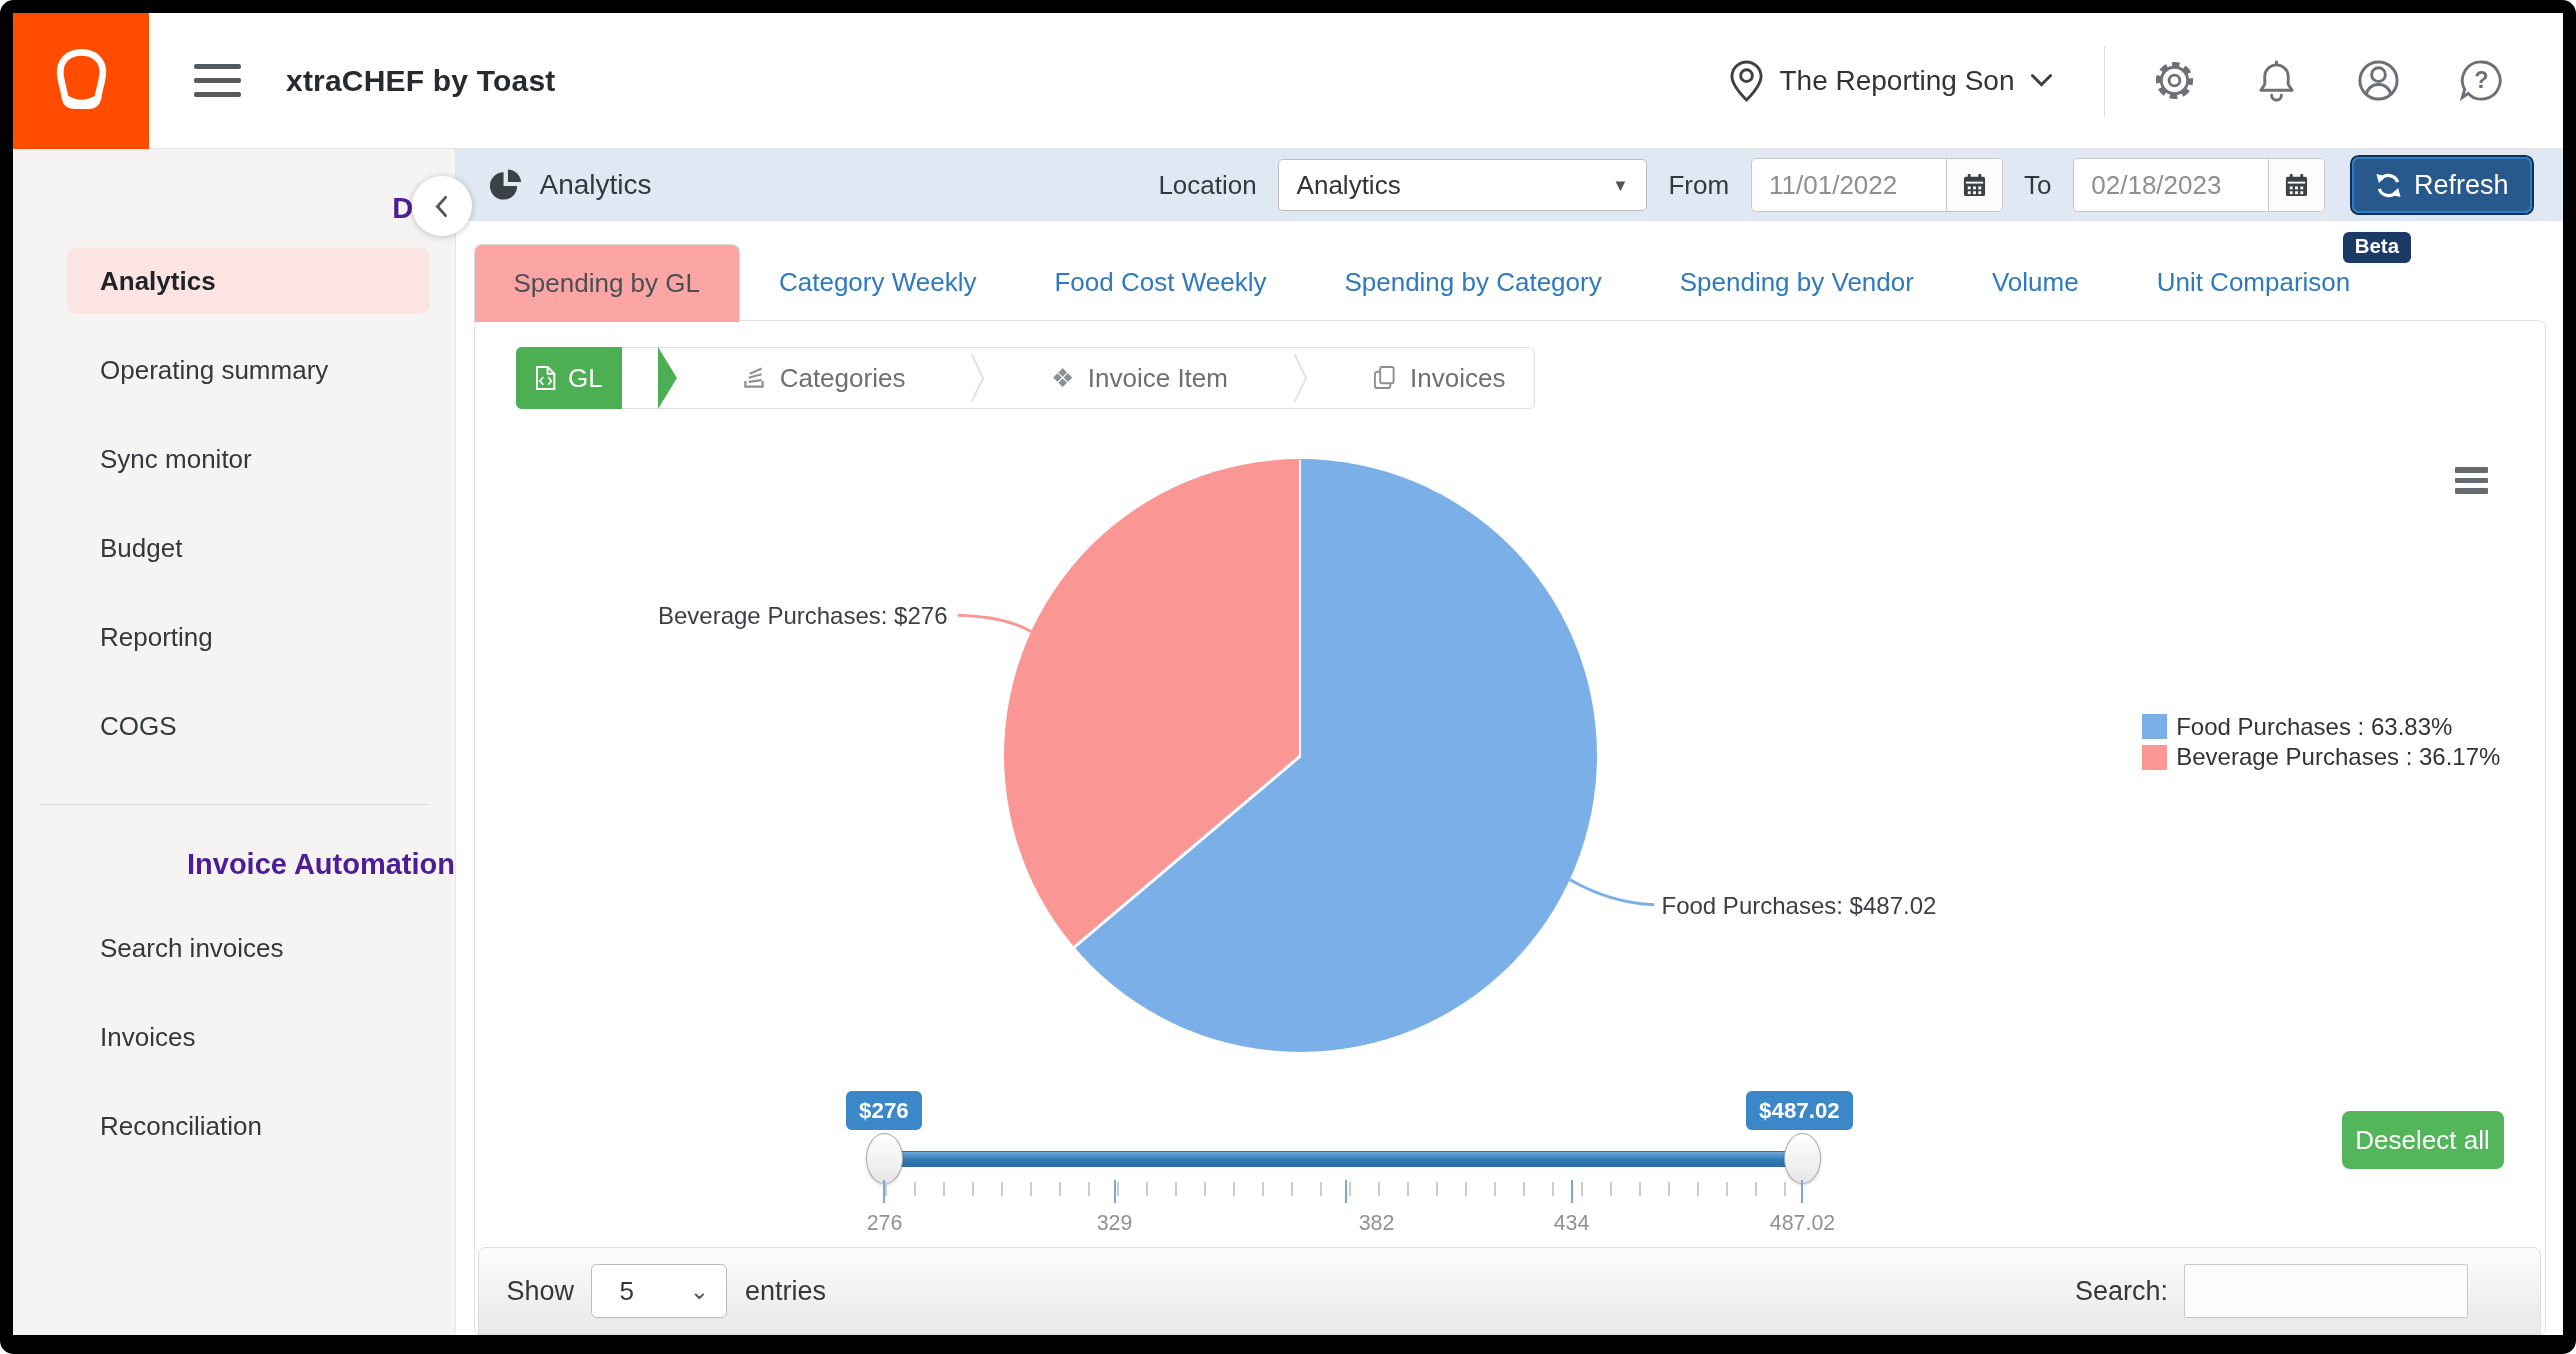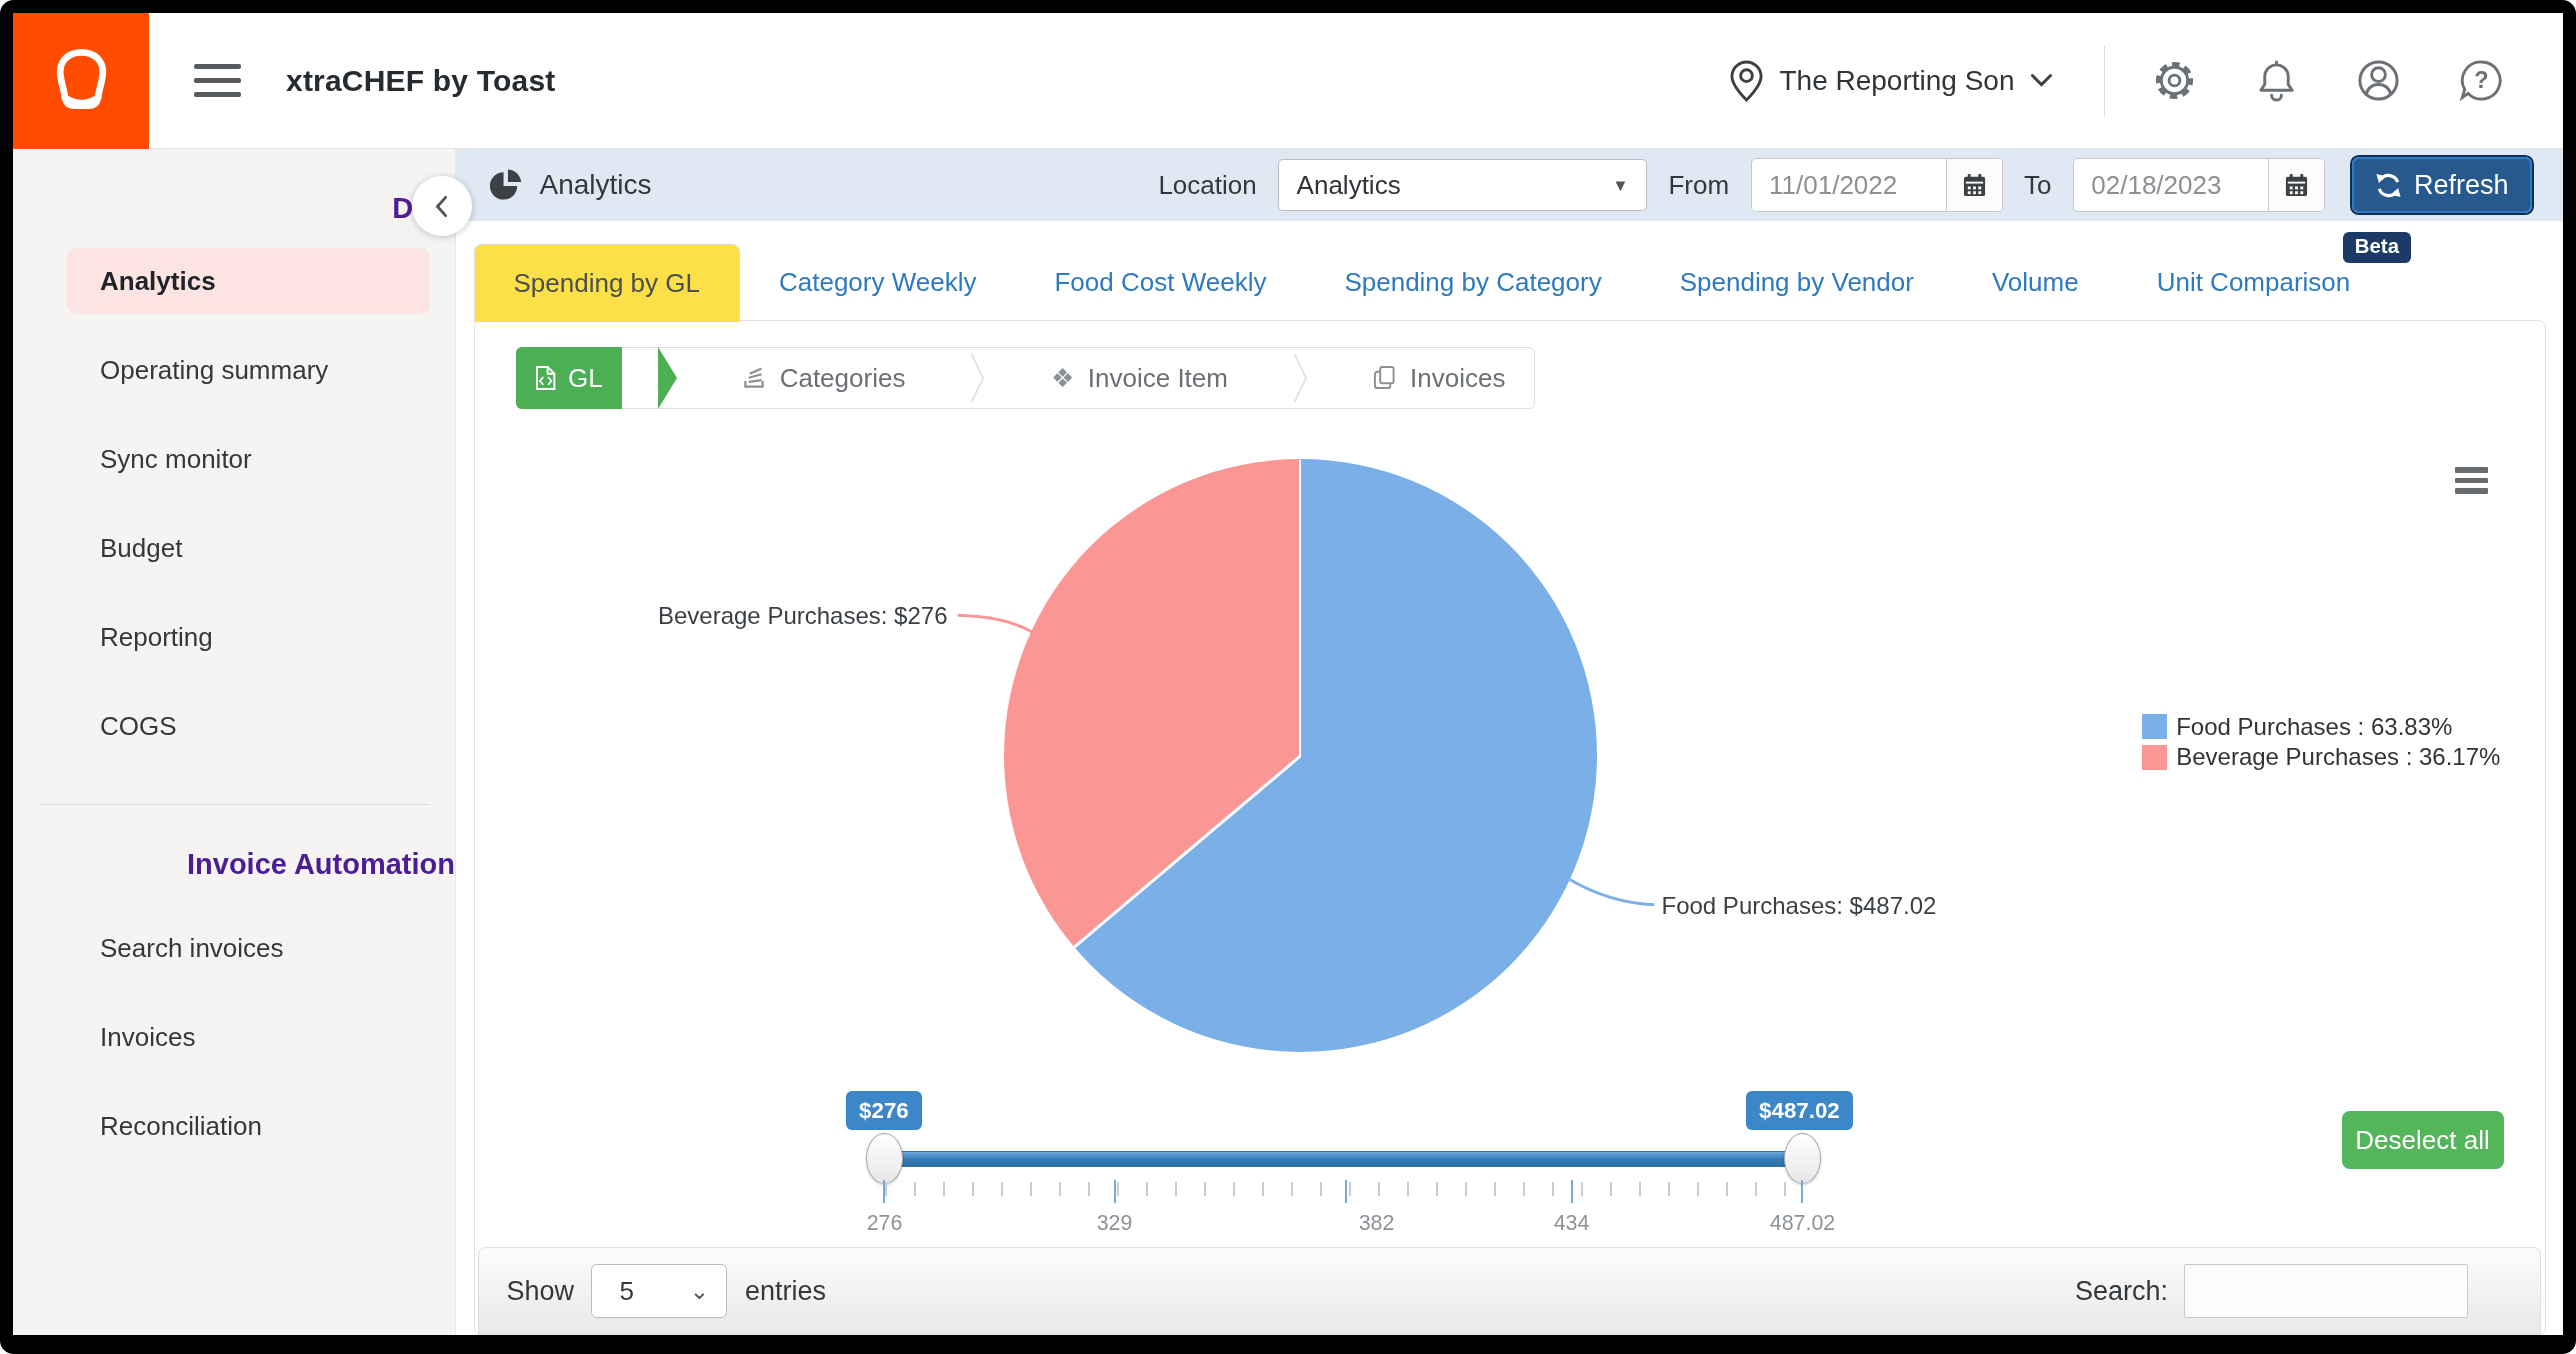--- a/index.html
+++ b/index.html
@@ -49,21 +49,21 @@
   .dateinput .dval { width:194px; display:flex; align-items:center; padding-left:17.5px; font-size:26px; color:#8b9095; }
   .dateinput .calbtn { width:56px; border-left:1px solid #c6c6c6; background:#fcfcfc; display:flex;
                        align-items:center; justify-content:center; cursor:pointer; }
   .refresh-btn { display:flex; align-items:center; gap:11.7px; height:56px; padding:0 21.4px; background:#27598c;
                  border:2.9px solid #2e7cc9; outline:2.9px solid #112f52; border-radius:6.8px; color:#fff;
                  font-size:27px; cursor:pointer; margin-left:5.8px; }
 
   
   .tabs-row { display:flex; align-items:stretch; height:76px; margin-top:23px; padding-left:17.5px; position:relative; z-index:5; }
   .tab { position:relative; display:flex; align-items:center; padding:0 39px; font-size:26px; color:#2e7ac0; cursor:pointer; }
-  .tab.active { background:#fde047; border:1px solid #ddd; border-bottom:none; border-radius:7.8px 7.8px 0 0;
+  .tab.active { background:#fca5a5; border:1px solid #ddd; border-bottom:none; border-radius:7.8px 7.8px 0 0;
                 color:#4a4f54; margin-bottom:-1.9px; height:78px; z-index:6; }
   .beta { position:absolute; top:-11.7px; right:-21.4px; background:#1b3a66; color:#fff; font-size:20.4px;
           font-weight:bold; padding:2.9px 11.7px 4.9px; border-radius:5.8px; }
 
   
   .panel { position:relative; margin:0 17.5px; height:1016px; background:#fff; border:1px solid #e0e0e0; border-radius:7.8px; }
 
   
   .chipbar { position:absolute; left:41px; top:26px; height:62px; display:inline-flex; align-items:center;
              border:1px solid #ddd; border-radius:5.8px; background:#fff;gap:36px; }

